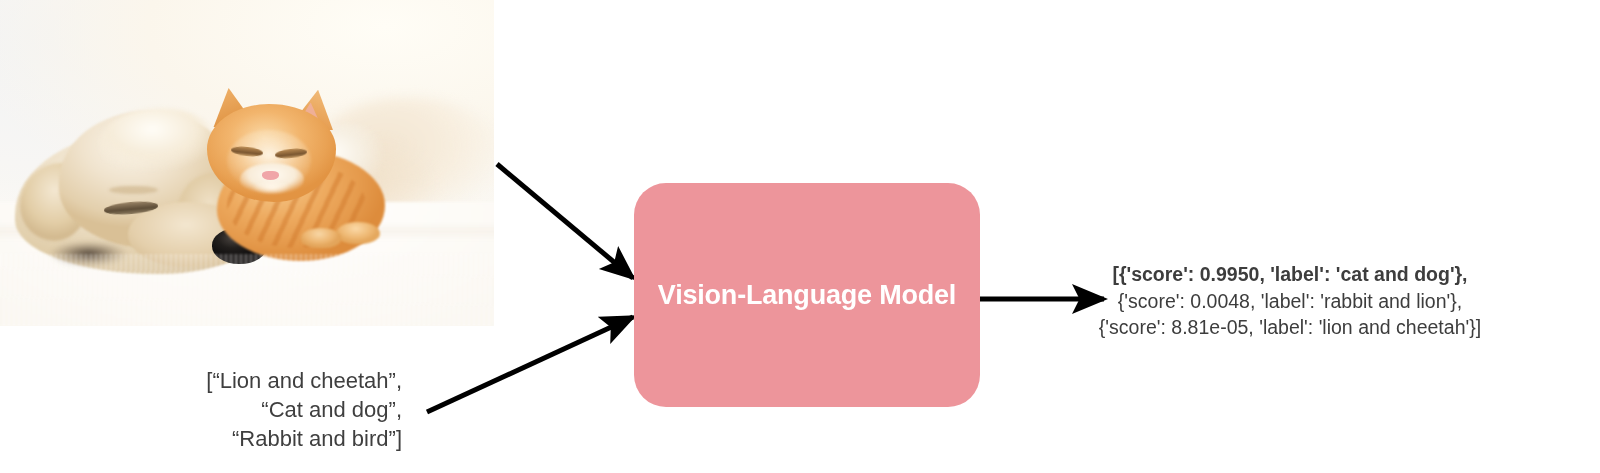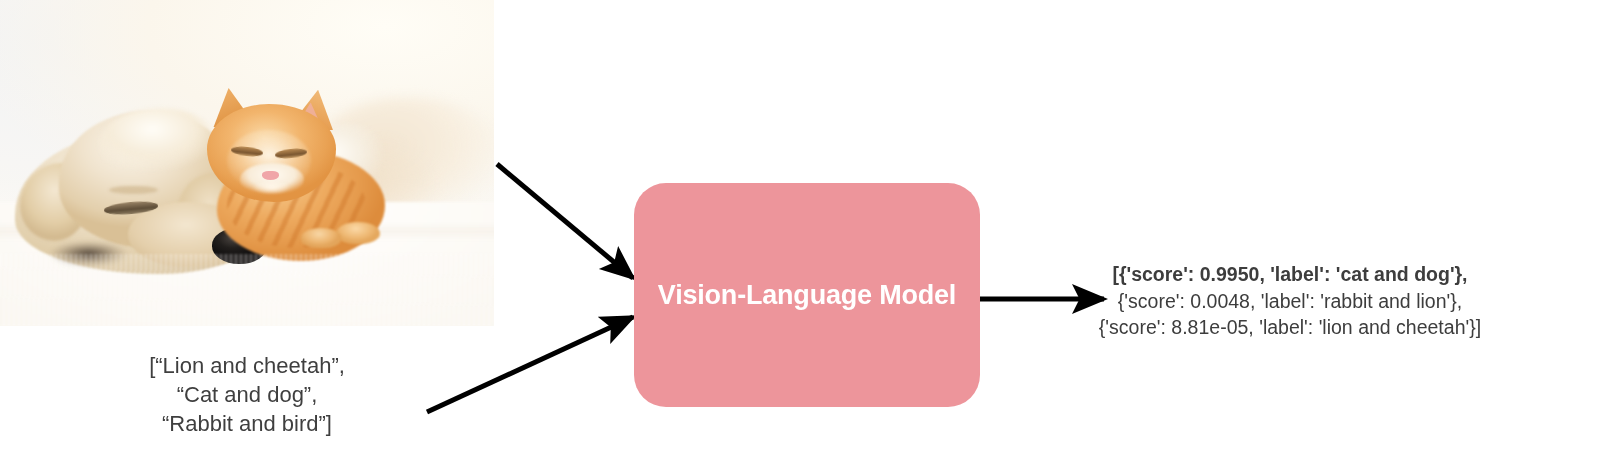--- a/index.html
+++ b/index.html
@@ -373,23 +373,23 @@
     font-size: 27px;
     font-weight: bold;
     line-height: 1.42;
     letter-spacing: -0.2px;
   }
 
   
   #input-text {
     position: absolute;
     left: 92px;
-    top: 351px;
+    top: 366px;
     width: 310px;
-    text-align: center;
+    text-align: right;
     color: #3f3f3f;
     font-size: 22px;
     line-height: 29px;
     white-space: pre-line;
   }
 
   
   #output-text {
     position: absolute;
     left: 1010px;

